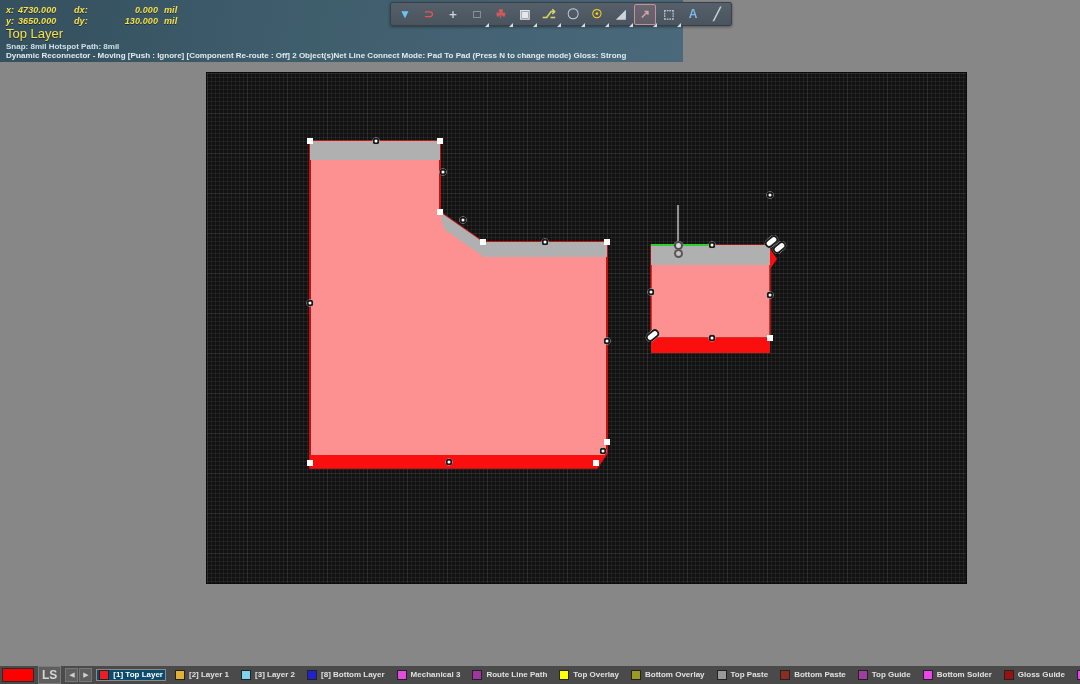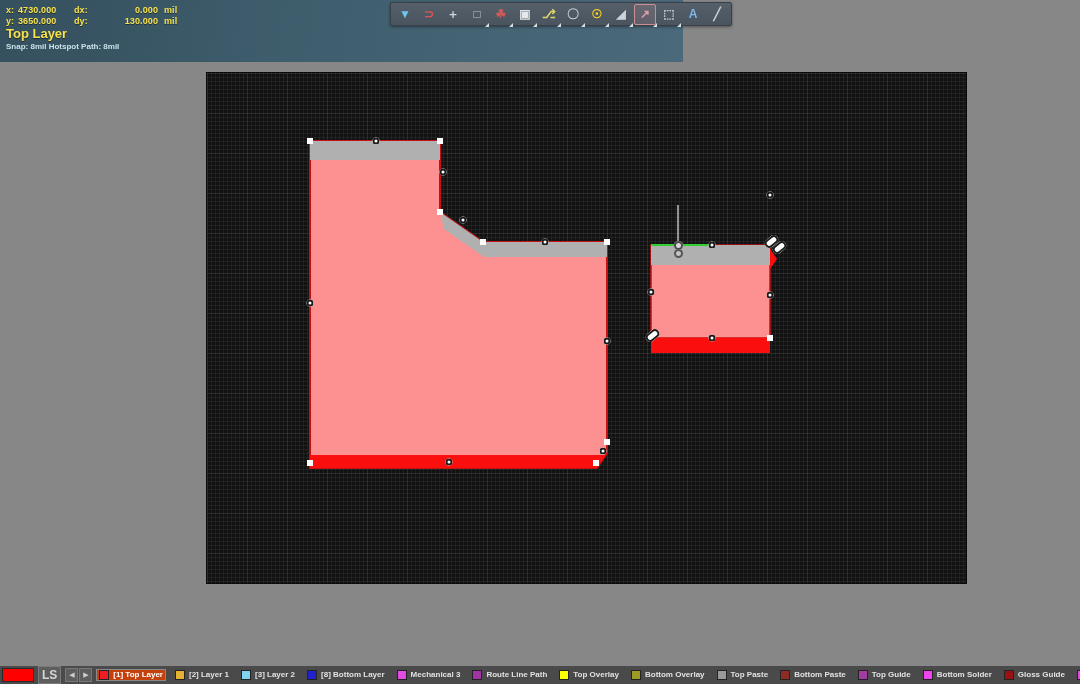--- a/index.html
+++ b/index.html
@@ -54,36 +54,37 @@
   }
   .coord-row {
     position: absolute;
     left: 6px;
     font-size: 9px;
     font-weight: bold;
     color: #ffe84a;
     letter-spacing: .1px;
     white-space: nowrap;
     text-shadow: 0 1px 0 rgba(0,0,0,.5);
+    font-style: italic;
   }
   .coord-row.r1 { top: 5px; }
   .coord-row.r2 { top: 16px; }
   .coord-cell { display: inline-block; }
   .c-lbl  { width: 12px; }
   .c-val  { width: 56px; }
   .c-lbl2 { width: 26px; }
   .c-val2 { width: 58px; text-align: right; padding-right: 6px; }
   .c-unit { }
 
   #layer-name {
     position: absolute;
     left: 6px;
     top: 26px;
     font-size: 13px;
-    font-weight: bold;
+    font-weight: normal;
     color: #ffe84a;
     text-shadow: 0 1px 1px rgba(0,0,0,.6);
     text-align: center;
   }
   #snap-line {
     position: absolute;
     left: 6px;
     top: 42px;
     font-size: 8px;
     font-weight: bold;
@@ -232,21 +233,21 @@
   .lb-tab {
     display: flex;
     align-items: center;
     margin: 0 3px;
     padding: 1px 3px;
     flex: 0 0 auto;
     cursor: pointer;
     white-space: nowrap;
   }
   .lb-tab.active {
-    background: #c2410c;
+    background: #0c4a6e;
     box-shadow: inset 0 0 0 1px #8a8a8a;
   }
   .lb-dot {
     width: 8px; height: 8px;
     border: 1px solid #232323;
     margin-right: 4px;
     flex: 0 0 auto;
   }
   .lb-txt {
     font-size: 8px;
@@ -332,20 +333,21 @@
 
 <div id="info-panel">
   <div class="coord-row r1">
     <span class="coord-cell c-lbl">x:</span><span class="coord-cell c-val">4730.000</span><span class="coord-cell c-lbl2">dx:</span><span class="coord-cell c-val2">0.000</span><span class="coord-cell c-unit">mil</span>
   </div>
   <div class="coord-row r2">
     <span class="coord-cell c-lbl">y:</span><span class="coord-cell c-val">3650.000</span><span class="coord-cell c-lbl2">dy:</span><span class="coord-cell c-val2">130.000</span><span class="coord-cell c-unit">mil</span>
   </div>
   <div id="layer-name">Top Layer</div>
   <div id="snap-line">Snap: 8mil Hotspot Path: 8mil</div>
+  <div id="mode-line">Dynamic Reconnector - Moving [Push : Ignore] [Component Re-route : Off] 2 Object(s)Net Line Connect Mode: Pad To Pad (Press N to change mode) Gloss: Strong</div>
 </div>
 
 <div id="toolbar">
     <div class="tb-btn">
       <span class="tb-ico" style="color: rgb(110, 198, 240);">▼</span>
     </div>
     <div class="tb-btn">
       <span class="tb-ico" style="color: rgb(227, 84, 84);">⊃</span>
     </div>
     <div class="tb-btn">

